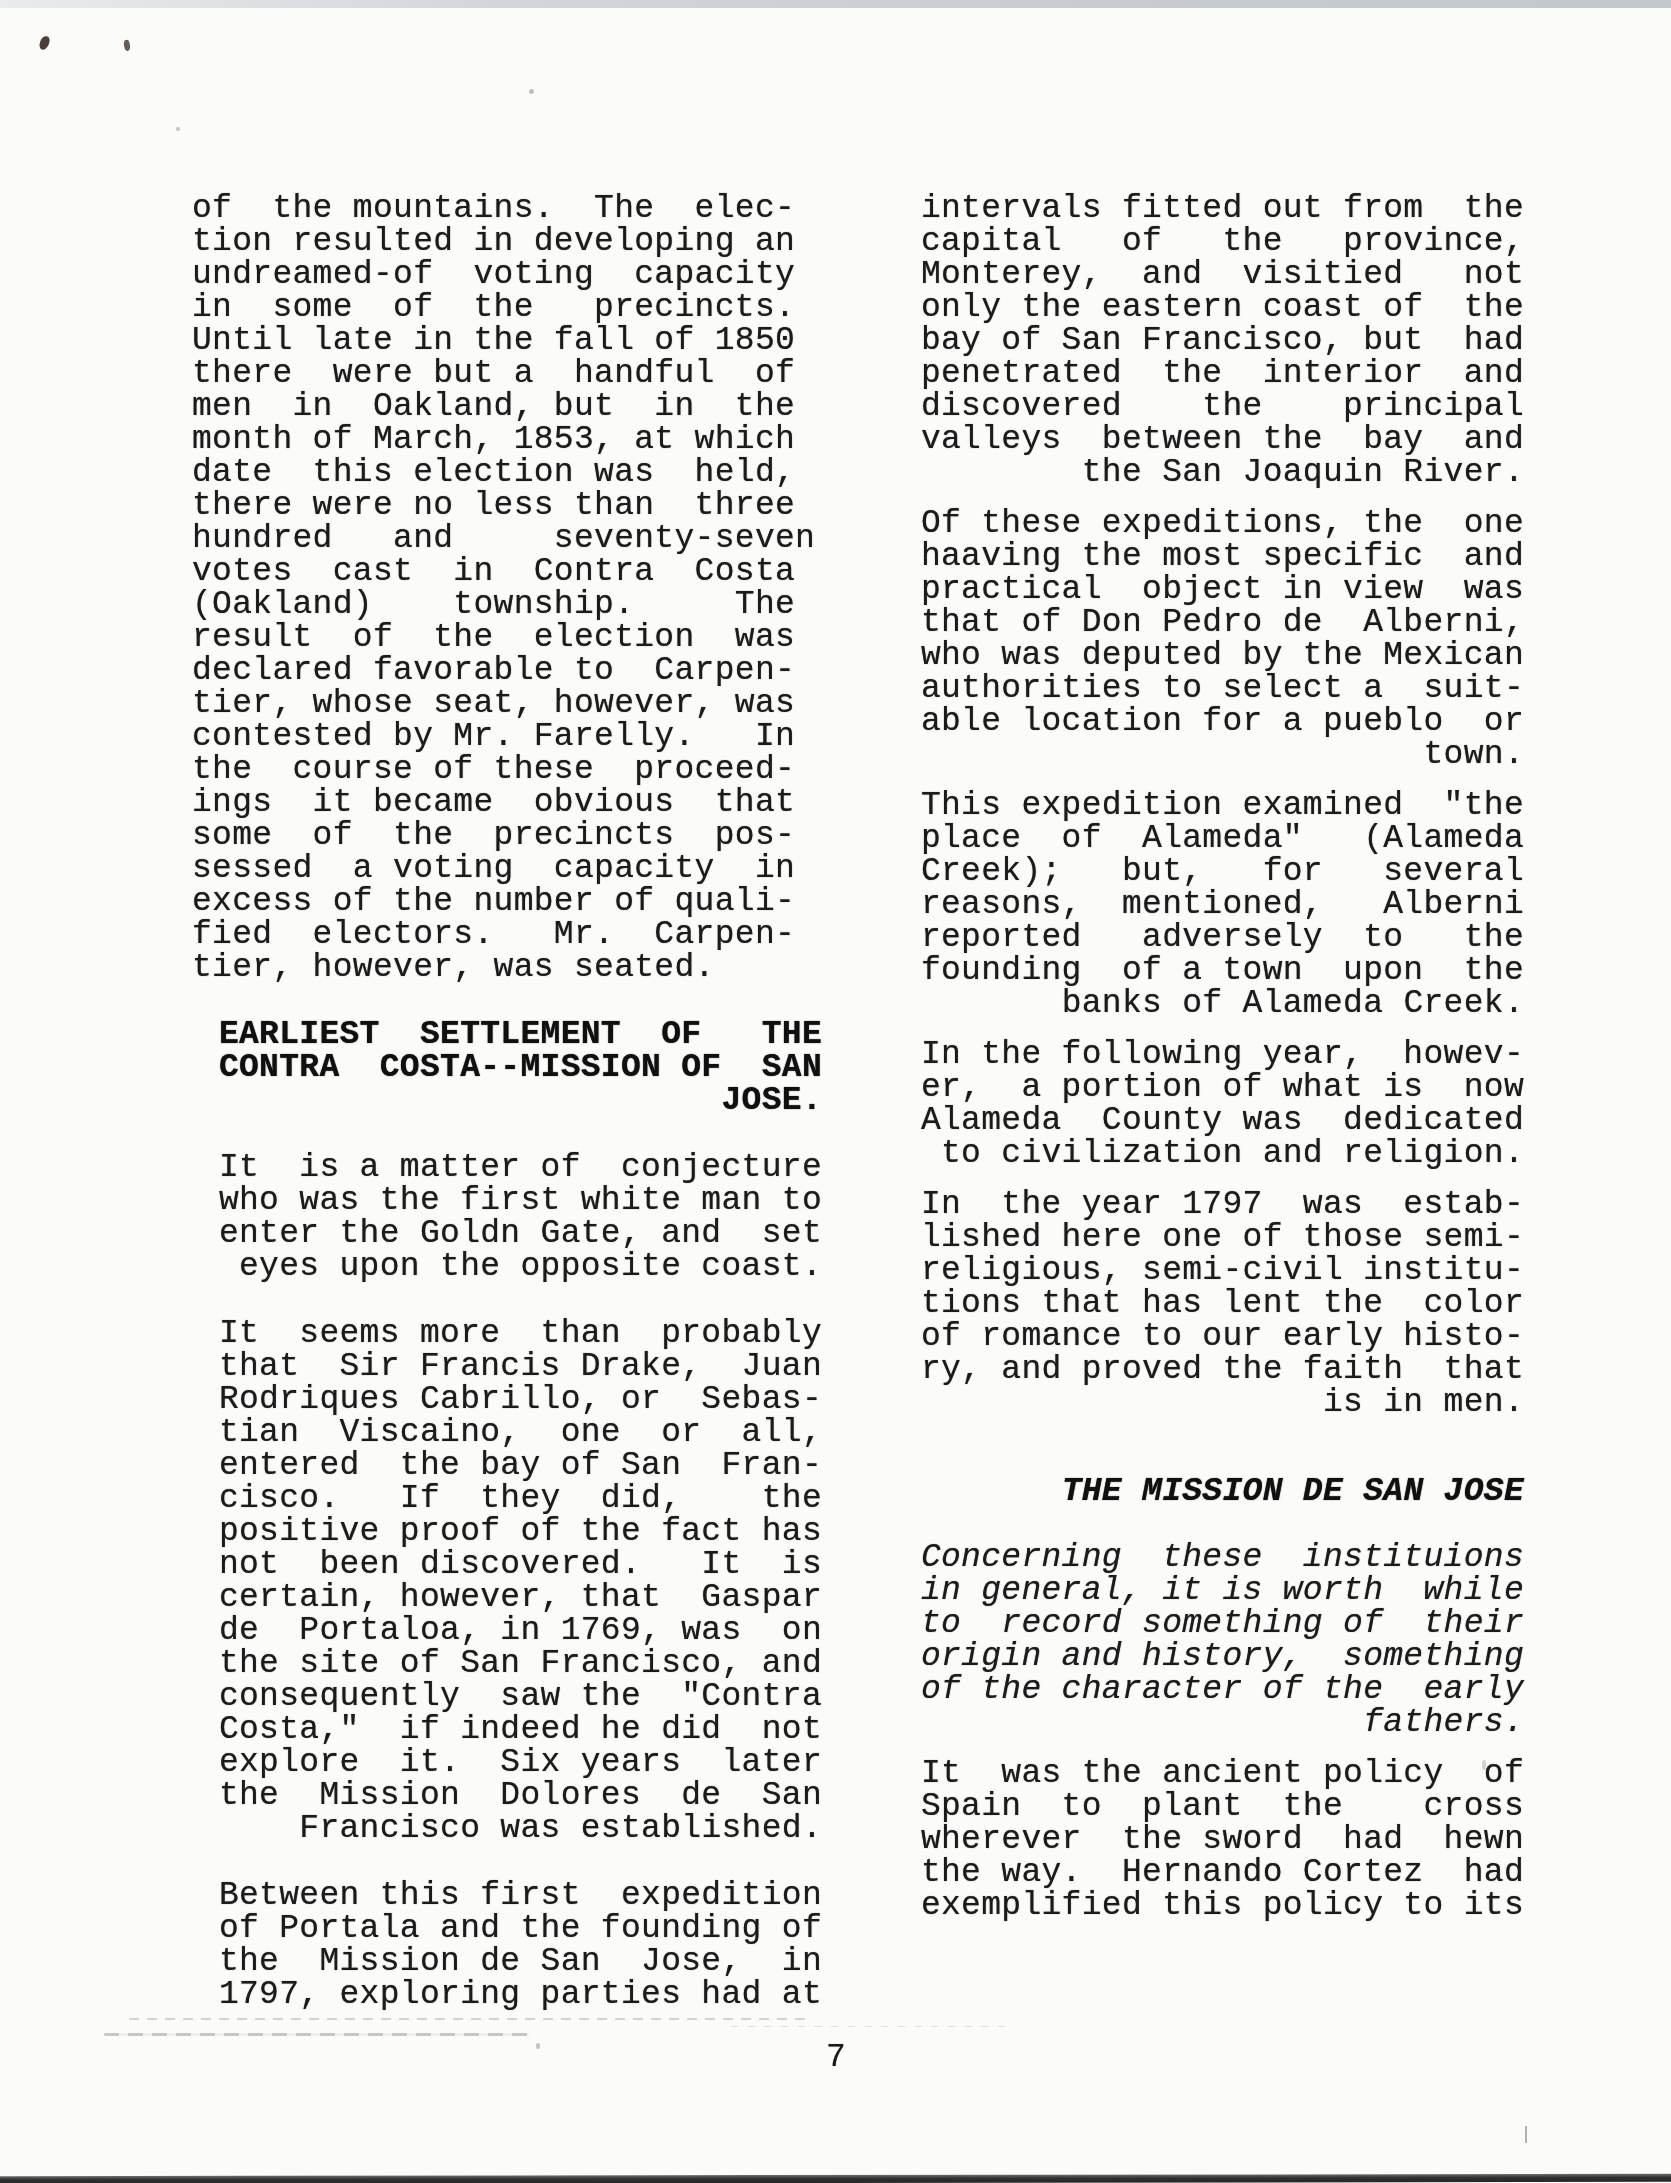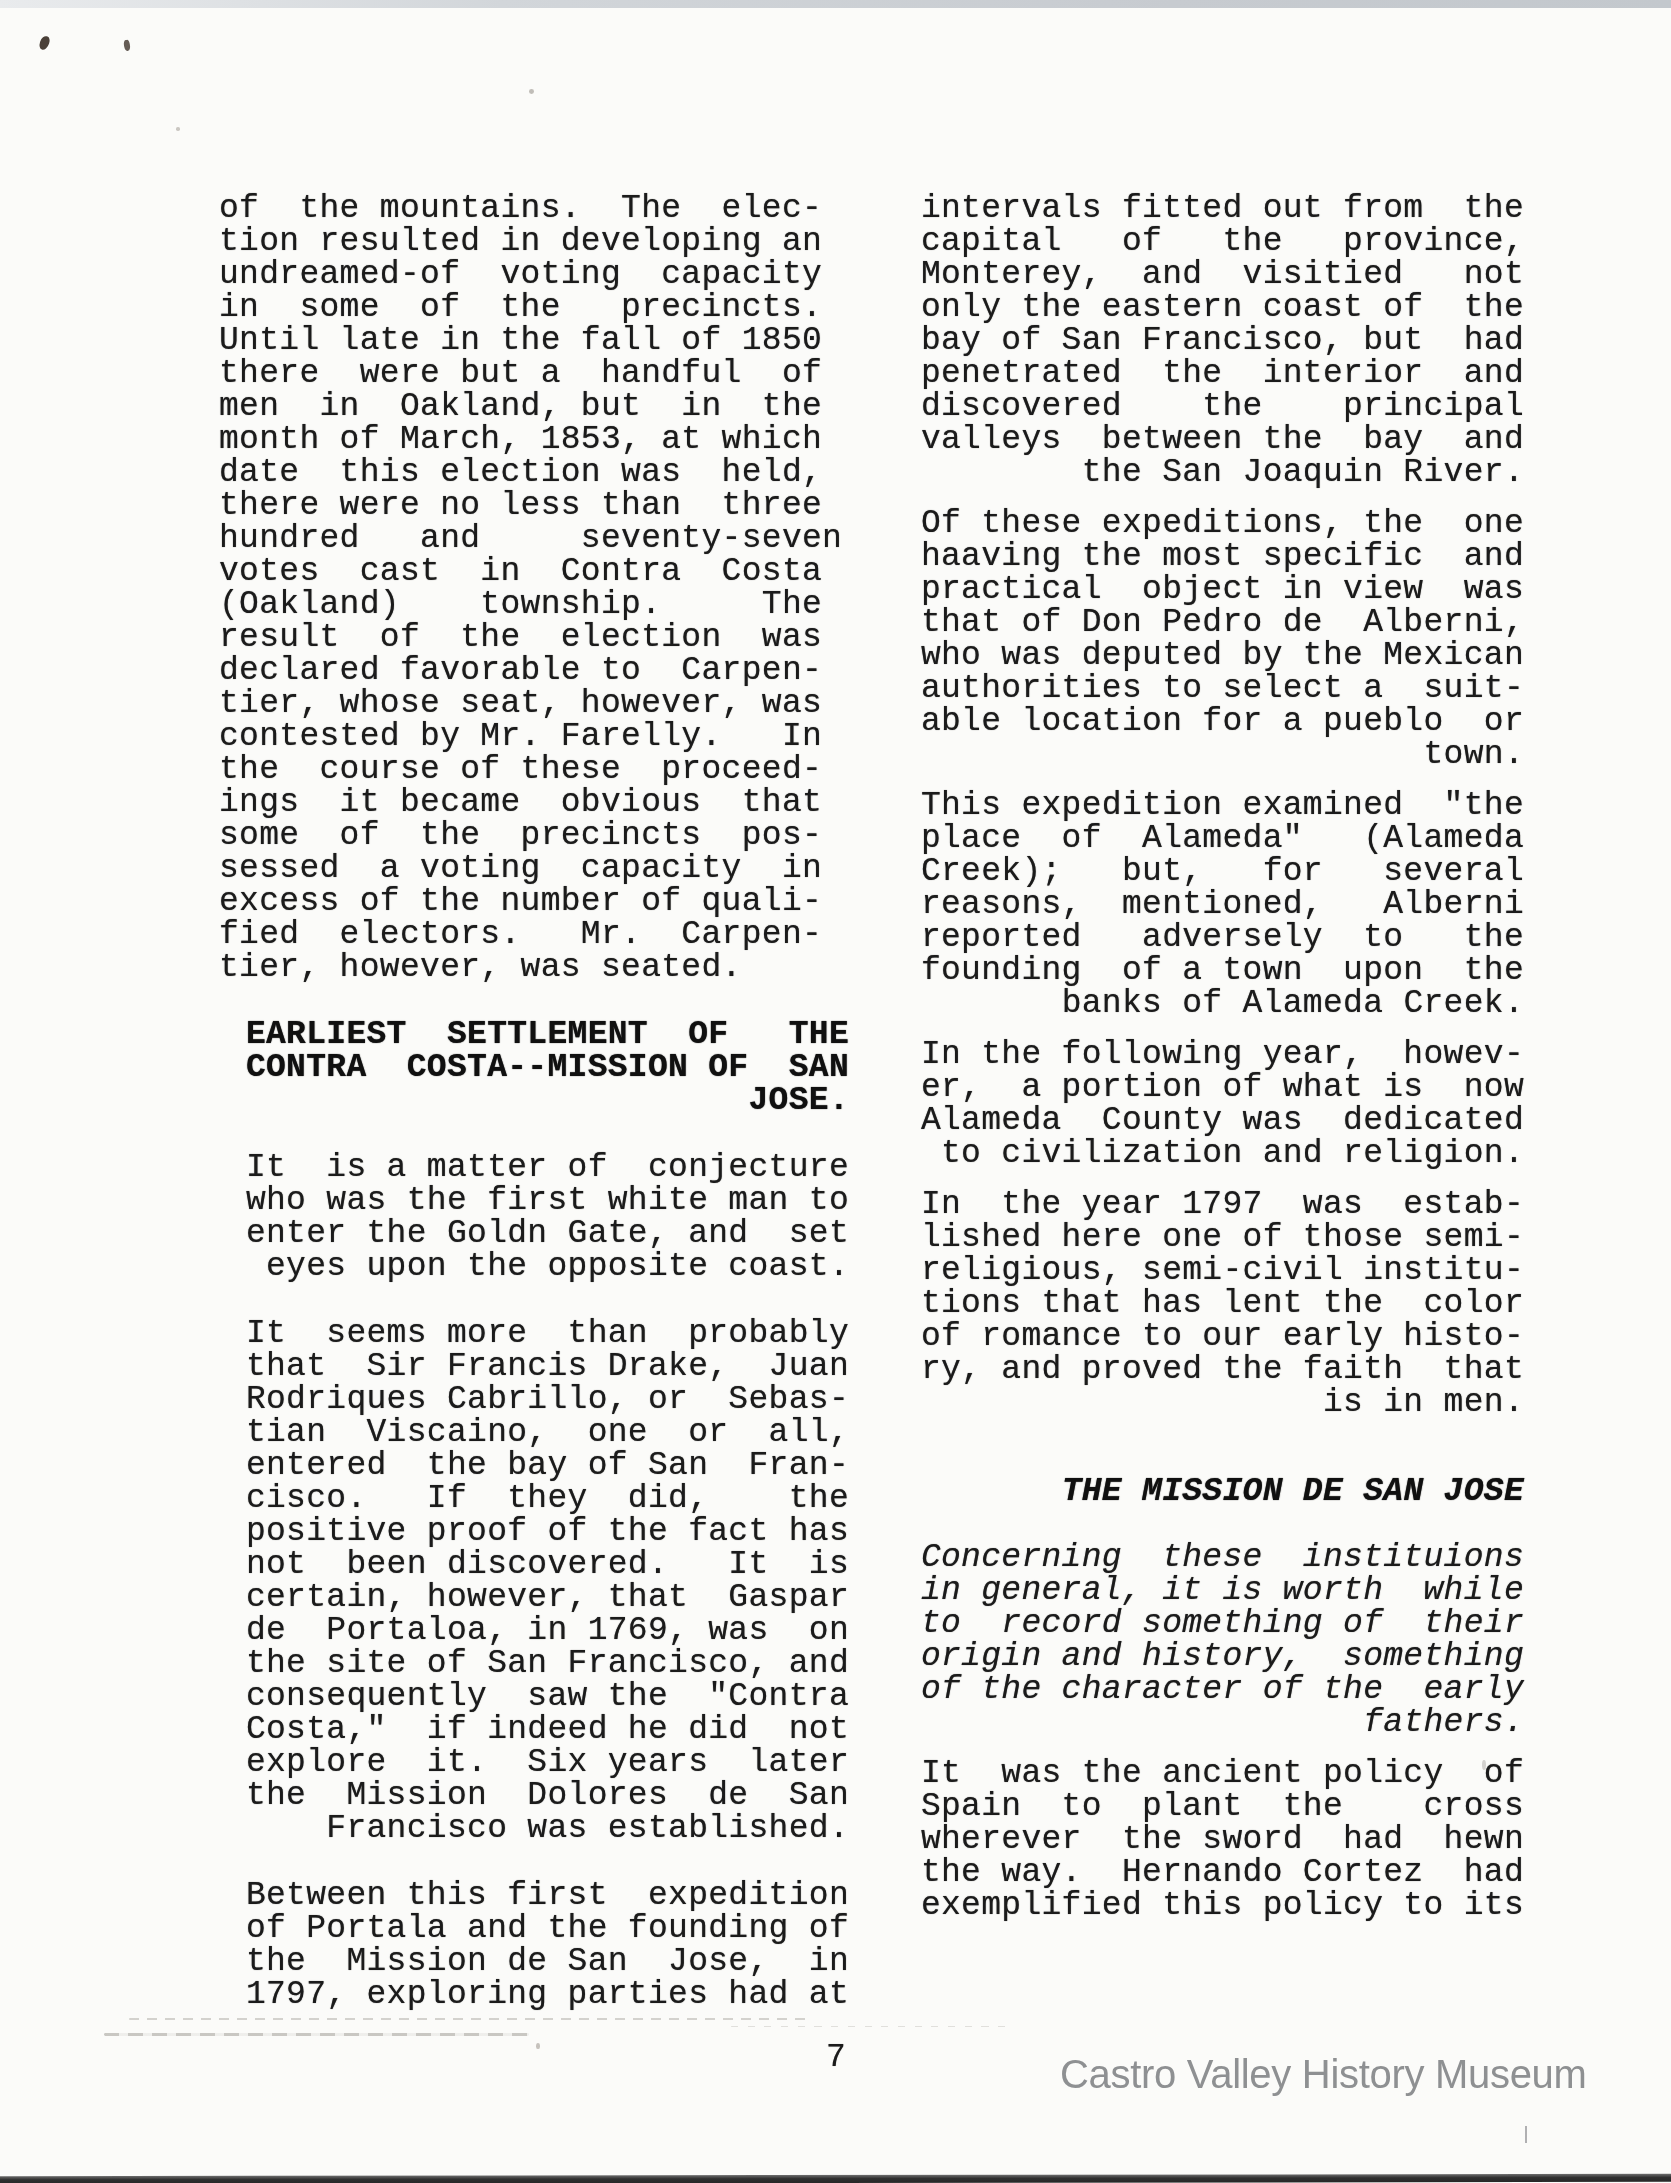--- a/index.html
+++ b/index.html
@@ -27,21 +27,21 @@
   .col {
     position: absolute;
     top: 192px;
     width: 630px;
     font-size: 33px;
     line-height: 33px;
     letter-spacing: 0.3px;
     color: #1b1b1b;
     white-space: pre;
   }
-  .col-left  { left: 192px; margin-left: 27px; }
+  .col-left  { left: 192px; }
   .col-right { left: 894px; text-align: right; }
 
   .line {
     height: 33px;
     text-shadow: 0 0 0.7px rgba(25,25,25,0.55), 0 0 1.4px rgba(25,25,25,0.18);
   }
 
   .block { margin-top: 0; }
   .col-left  .block + .block { margin-top: 34px; text-align: right; }
   .col-right .block + .block { margin-top: 18px; }
@@ -107,17 +107,16 @@
   <div class="col col-right"><div class="block paragraph"><div class="line">intervals fitted out from  the</div><div class="line">capital   of   the   province,</div><div class="line">Monterey,  and  visitied   not</div><div class="line">only the eastern coast of  the</div><div class="line">bay of San Francisco, but  had</div><div class="line">penetrated  the  interior  and</div><div class="line">discovered    the    principal</div><div class="line">valleys  between the  bay  and</div><div class="line">the San Joaquin River.</div></div><div class="block paragraph"><div class="line">Of these expeditions, the  one</div><div class="line">haaving the most specific  and</div><div class="line">practical  object in view  was</div><div class="line">that of Don Pedro de  Alberni,</div><div class="line">who was deputed by the Mexican</div><div class="line">authorities to select a  suit-</div><div class="line">able location for a pueblo  or</div><div class="line">town.</div></div><div class="block paragraph"><div class="line">This expedition examined  "the</div><div class="line">place  of  Alameda"   (Alameda</div><div class="line">Creek);   but,   for   several</div><div class="line">reasons,  mentioned,   Alberni</div><div class="line">reported   adversely  to   the</div><div class="line">founding  of a town  upon  the</div><div class="line">banks of Alameda Creek.</div></div><div class="block paragraph"><div class="line">In the following year,  howev-</div><div class="line">er,  a portion of what is  now</div><div class="line">Alameda  County was  dedicated</div><div class="line">to civilization and religion.</div></div><div class="block paragraph"><div class="line">In  the year 1797  was  estab-</div><div class="line">lished here one of those semi-</div><div class="line">religious, semi-civil institu-</div><div class="line">tions that has lent the  color</div><div class="line">of romance to our early histo-</div><div class="line">ry, and proved the faith  that</div><div class="line">is in men.</div></div><div class="block heading"><div class="line">THE MISSION DE SAN JOSE</div></div><div class="block paragraph"><div class="line">Concerning  these  instituions</div><div class="line">in general, it is worth  while</div><div class="line">to  record something of  their</div><div class="line">origin and history,  something</div><div class="line">of the character of the  early</div><div class="line">fathers.</div></div><div class="block paragraph"><div class="line">It  was the ancient policy  of</div><div class="line">Spain  to  plant  the    cross</div><div class="line">wherever  the sword  had  hewn</div><div class="line">the way.  Hernando Cortez  had</div><div class="line">exemplified this policy to its</div></div></div>
 
   <div class="streak streak-1"></div>
   <div class="streak streak-2"></div>
   <div class="streak streak-3"></div>
   <div class="dot dot-3"></div>
   <div class="dot dot-4"></div>
   <div class="tick tick-1"></div>
 
   <div class="page-number">7</div>
-  <div class="watermark">Castro Valley History Museum</div>
 
   <div class="scan-edge-bottom"></div>
 </div>
 
 
 </body></html>

